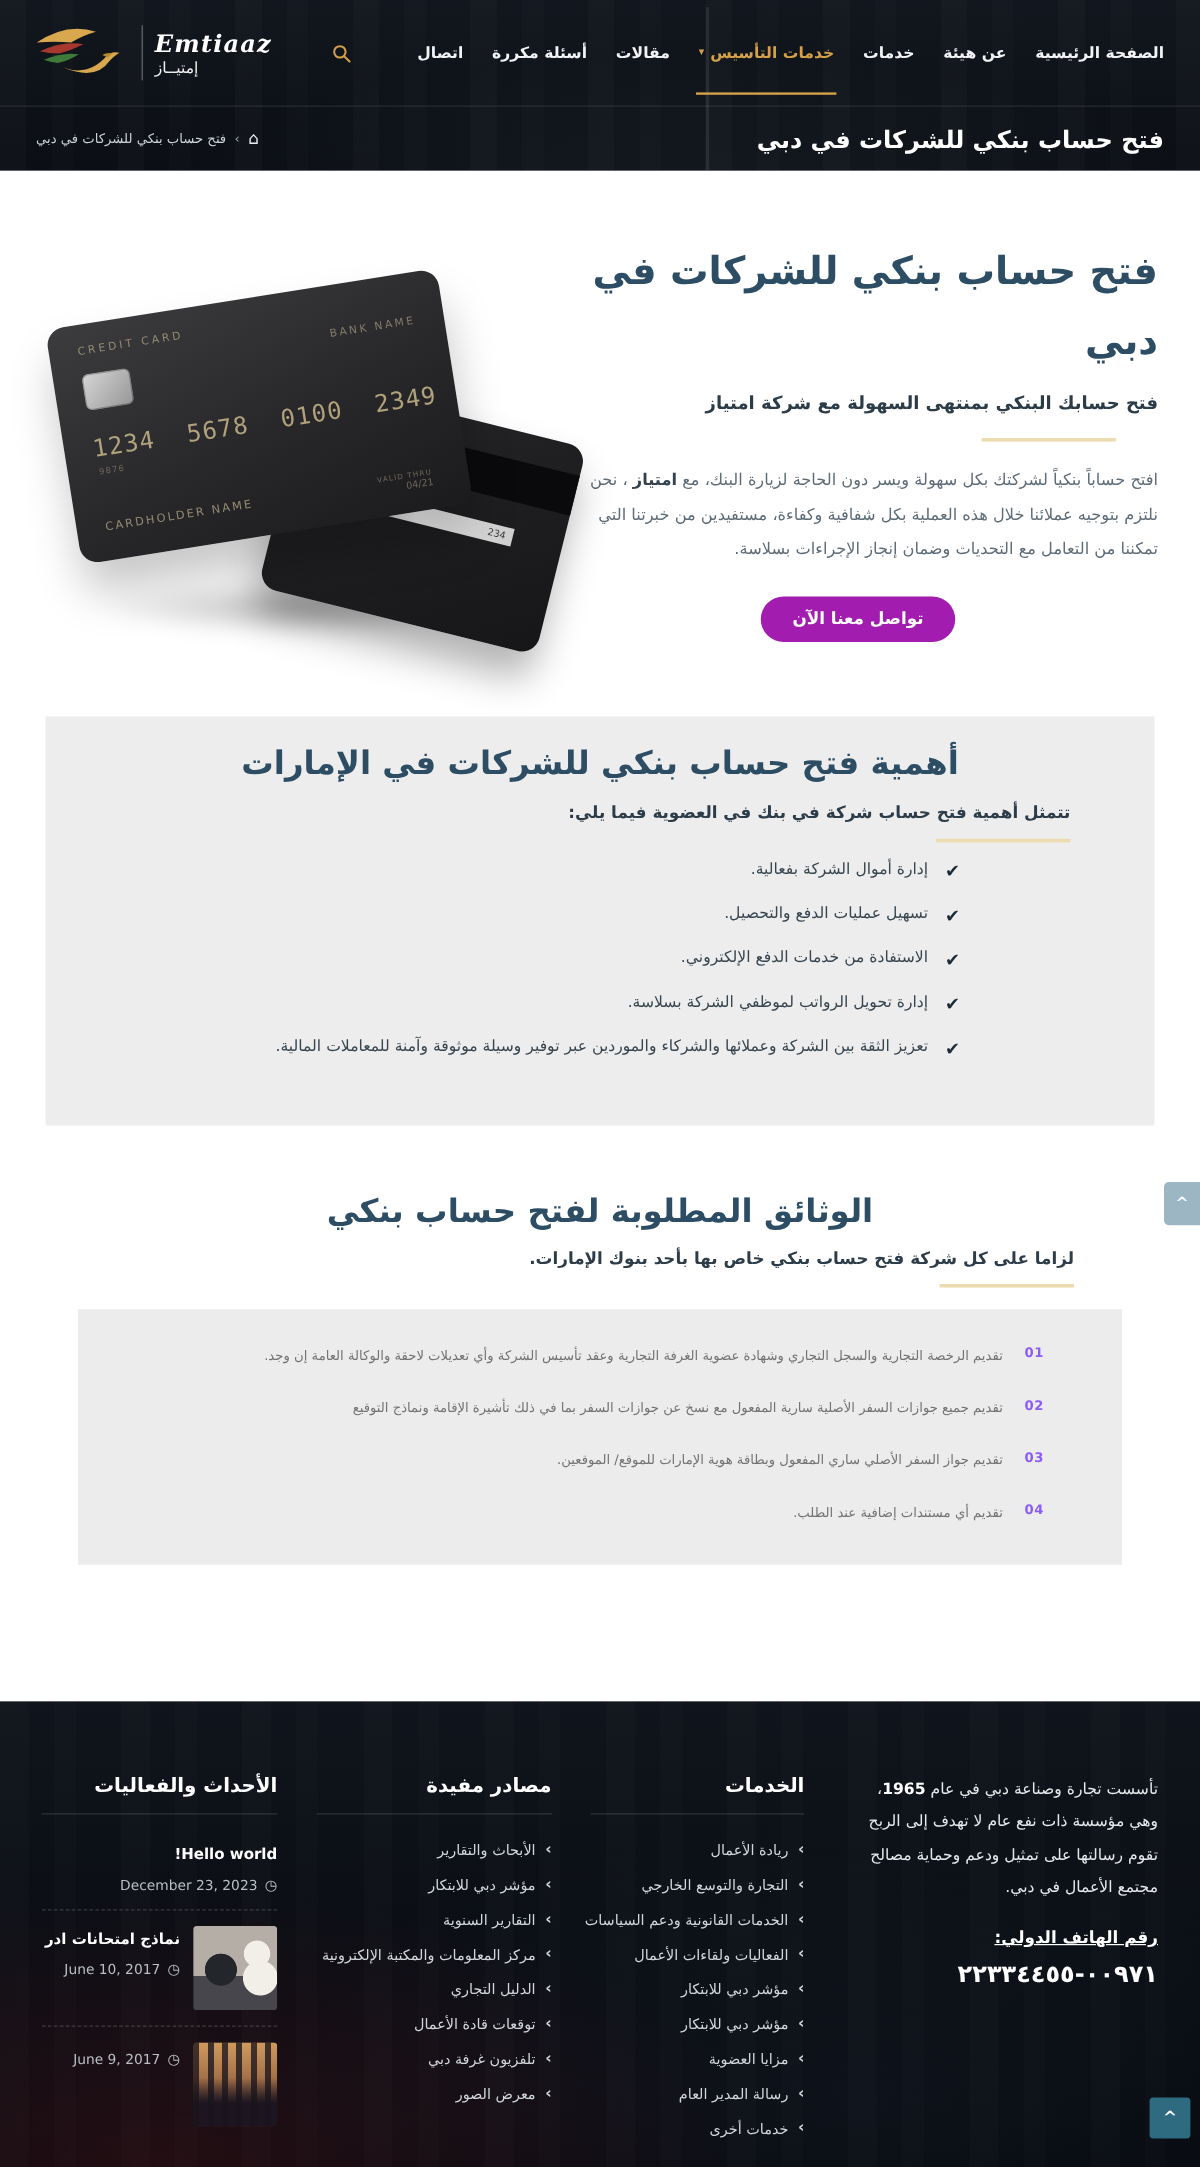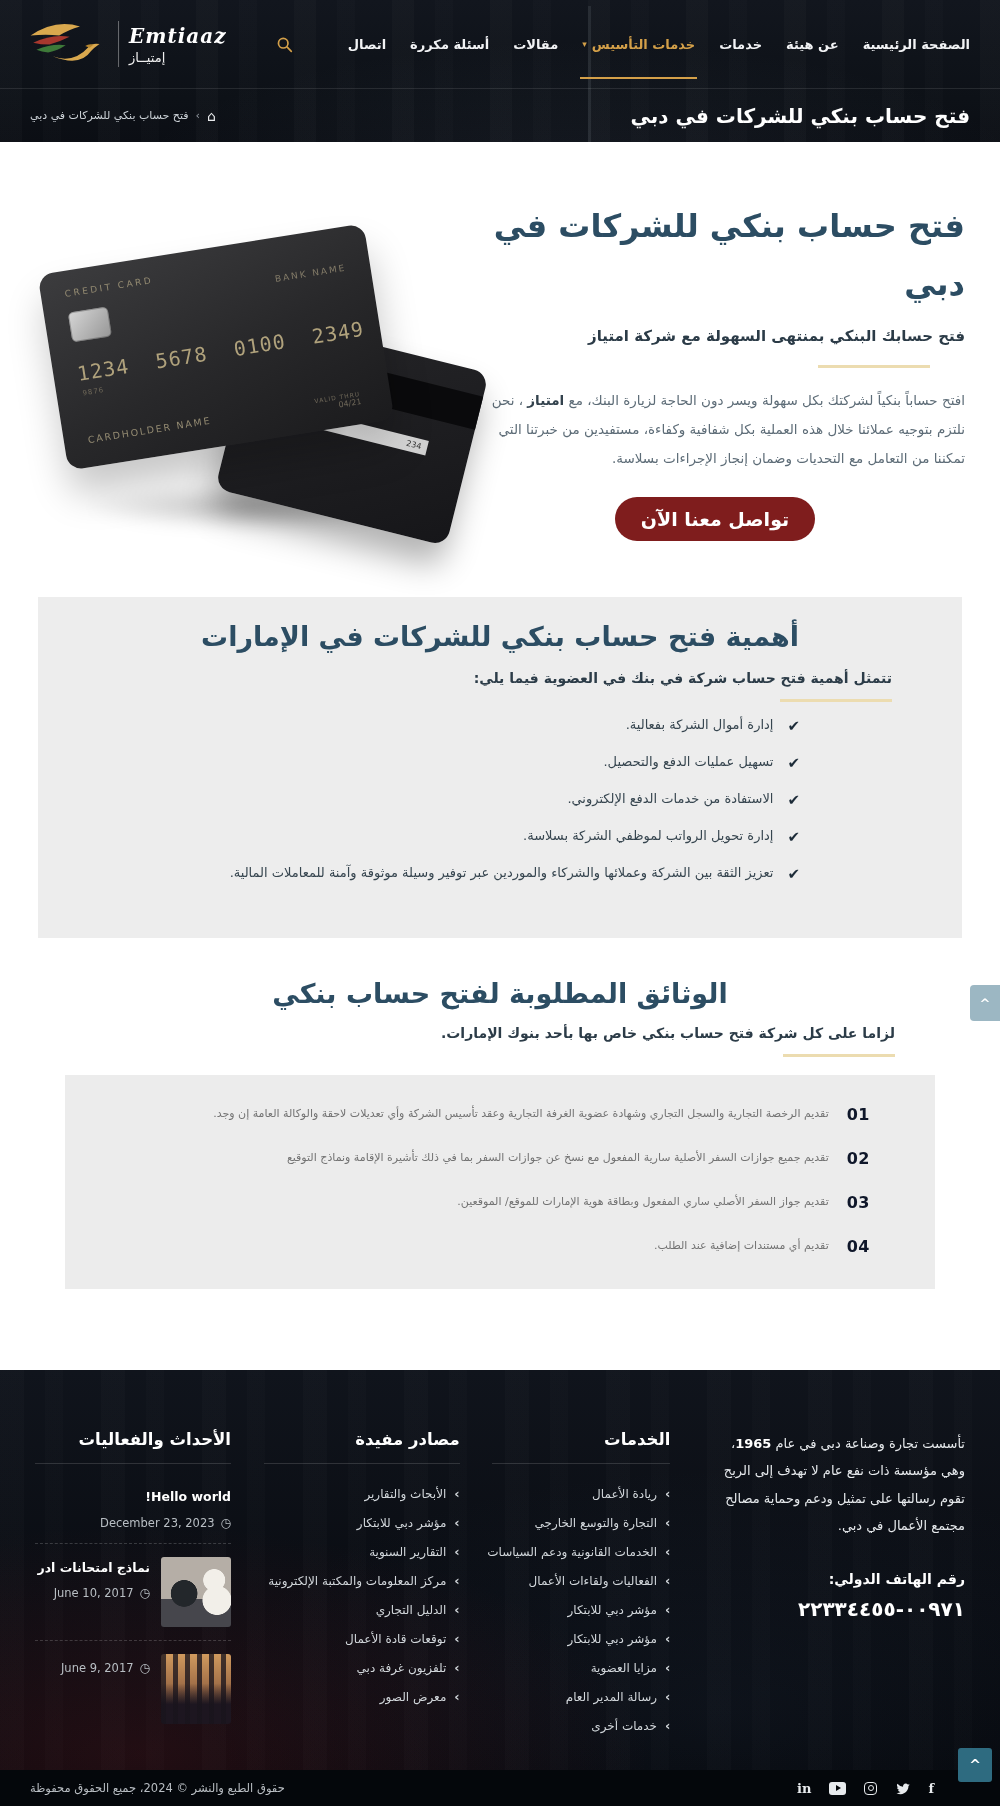--- a/index.html
+++ b/index.html
@@ -39,21 +39,21 @@
 
   
   .intro { height:455px; padding:56px 35px 0; display:flex; justify-content:space-between; }
   .intro-text { width:500px; }
   .intro-title { font-size:32px; line-height:1.8; font-weight:bold; color:#2c4d63; text-align:right; }
   .intro-sub { margin-top:14px; font-size:15px; font-weight:bold; color:#2b3b47; }
   .gold-line { height:3px; width:112px; background:#ecdcb0; margin:20px 35px 0 0; }
   .intro-par { margin-top:18px; font-size:13.5px; color:#5d6c77; line-height:2.15; text-align:right; }
   .intro-par b { color:#33424d; }
   .cta-wrap { margin-top:24px; text-align:center; }
-  .cta-btn { display:inline-block; background:#7f1d1d; color:#fff; font-size:19px; font-weight:bold; padding:11px 26px; border-radius:999px; border:none; cursor:pointer; font-family:inherit; }
+  .cta-btn { display:inline-block; background:#a21caf; color:#fff; font-size:14px; font-weight:bold; padding:11px 26px; border-radius:999px; border:none; cursor:pointer; font-family:inherit; }
 
   
   .cards-wrap { position:relative; width:430px; height:310px; margin-top:24px; }
   .cards-shadow { position:absolute; bottom:2px; left:50px; width:330px; height:46px; background:radial-gradient(ellipse, rgba(0,0,0,.28), transparent 70%); filter:blur(7px); }
   .card { position:absolute; border-radius:15px; direction:ltr; text-align:left; }
   .card-front { top:26px; left:16px; width:330px; height:198px; transform:rotate(-9deg); z-index:2;
     background:linear-gradient(160deg,#3c3c3e 0%, #28282a 55%, #1b1b1d 100%);
     box-shadow:0 26px 38px rgba(0,0,0,.22); }
   .cc-type { position:absolute; top:18px; left:24px; font-size:9px; letter-spacing:2.5px; color:#948b72; }
   .cc-bank { position:absolute; top:36px; right:24px; font-size:9px; letter-spacing:2px; color:#837b68; }
@@ -75,45 +75,45 @@
   
   .importance { height:341px; margin:0 38px; background:#ededed; padding:24px 70px 0; overflow:hidden; }
   .section-title { font-size:27px; font-weight:bold; color:#2c4d63; text-align:center; }
   .section-sub { margin-top:18px; font-size:14px; font-weight:bold; color:#2c3c48; text-align:right; }
   .importance .gold-line, .documents .gold-line { margin:13px 0 0; }
   .benefits { margin-top:15px; padding-right:92px; }
   .benefits li { display:flex; align-items:flex-start; gap:14px; margin-bottom:19px; font-size:13px; color:#36454f; }
   .check { color:#1c2b38; font-size:15px; font-weight:bold; line-height:1.2; }
 
   
-  .documents { height:432px; padding-top:40px; }
+  .documents { height:480px; padding-top:56px; }
   .documents-inner { margin:0 65px; }
   .documents .section-sub { padding-left:0; margin-top:16px; padding-right:40px; }
   .documents .gold-line { margin-right:40px; }
   .docs-box { margin-top:18px; background:#ececec; padding:30px 65px 8px 40px; }
   .docs-box .doc-row { display:flex; align-items:flex-start; gap:18px; margin-bottom:25px; }
-  .doc-num { font-size:16px; font-weight:bold; color:#0f172a; letter-spacing:.5px; direction:ltr; }
+  .doc-num { font-size:11px; font-weight:bold; color:#8b5cf6; letter-spacing:.5px; direction:ltr; }
   .doc-text { font-size:11px; color:#737373; line-height:1.7; }
 
   
   .site-footer {
     position:relative; height:400px; padding:60px 35px 0;
     background-color:#0a0d13;
     background-image:
       radial-gradient(ellipse at 14% 96%, rgba(150,40,50,.20), transparent 42%),
       radial-gradient(ellipse at 72% 85%, rgba(55,75,105,.14), transparent 50%),
       repeating-linear-gradient(90deg, rgba(255,255,255,.016) 0 24px, transparent 24px 45px, rgba(255,255,255,.010) 45px 63px, transparent 63px 101px),
       linear-gradient(180deg,#10141c 0%, #0a0d13 55%, #05070b 100%);
     display:flex; justify-content:space-between;
   }
   .fcol-heading { color:#fff; font-size:16.5px; font-weight:bold; padding-bottom:14px; border-bottom:1px solid rgba(255,255,255,.14); margin-bottom:22px; }
   .fcol-about { width:262px; }
   .about-text { font-size:13px; color:#e6e9ec; line-height:2.1; text-align:right; }
   .about-text b { color:#ffffff; }
-  .phone-label { margin-top:32px; color:#fff; font-size:14px; font-weight:bold; }
+  .phone-label { margin-top:20px; color:#fff; font-size:14px; font-weight:bold;text-decoration:underline; }
   .phone-number { margin-top:10px; color:#fff; font-size:20px; font-weight:bold; letter-spacing:1px; text-align:right; }
   .fcol-services { width:178px; }
   .fcol-resources { width:196px; }
   .flinks li { display:flex; align-items:center; gap:8px; margin-bottom:14px; font-size:12px; color:#d2d7db; white-space:nowrap; }
   .lchev { font-size:13px; font-weight:bold; color:#d2d7db; }
   .fcol-events { width:196px; }
   .post { padding-bottom:13px; margin-bottom:13px; border-bottom:1px dashed rgba(255,255,255,.18); display:flex; gap:11px; }
   .post:last-child { border-bottom:none; }
   .post-body { flex:1; }
   .post-title { font-size:12.5px; font-weight:bold; color:#ffffff; line-height:1.8; text-align:right; }

